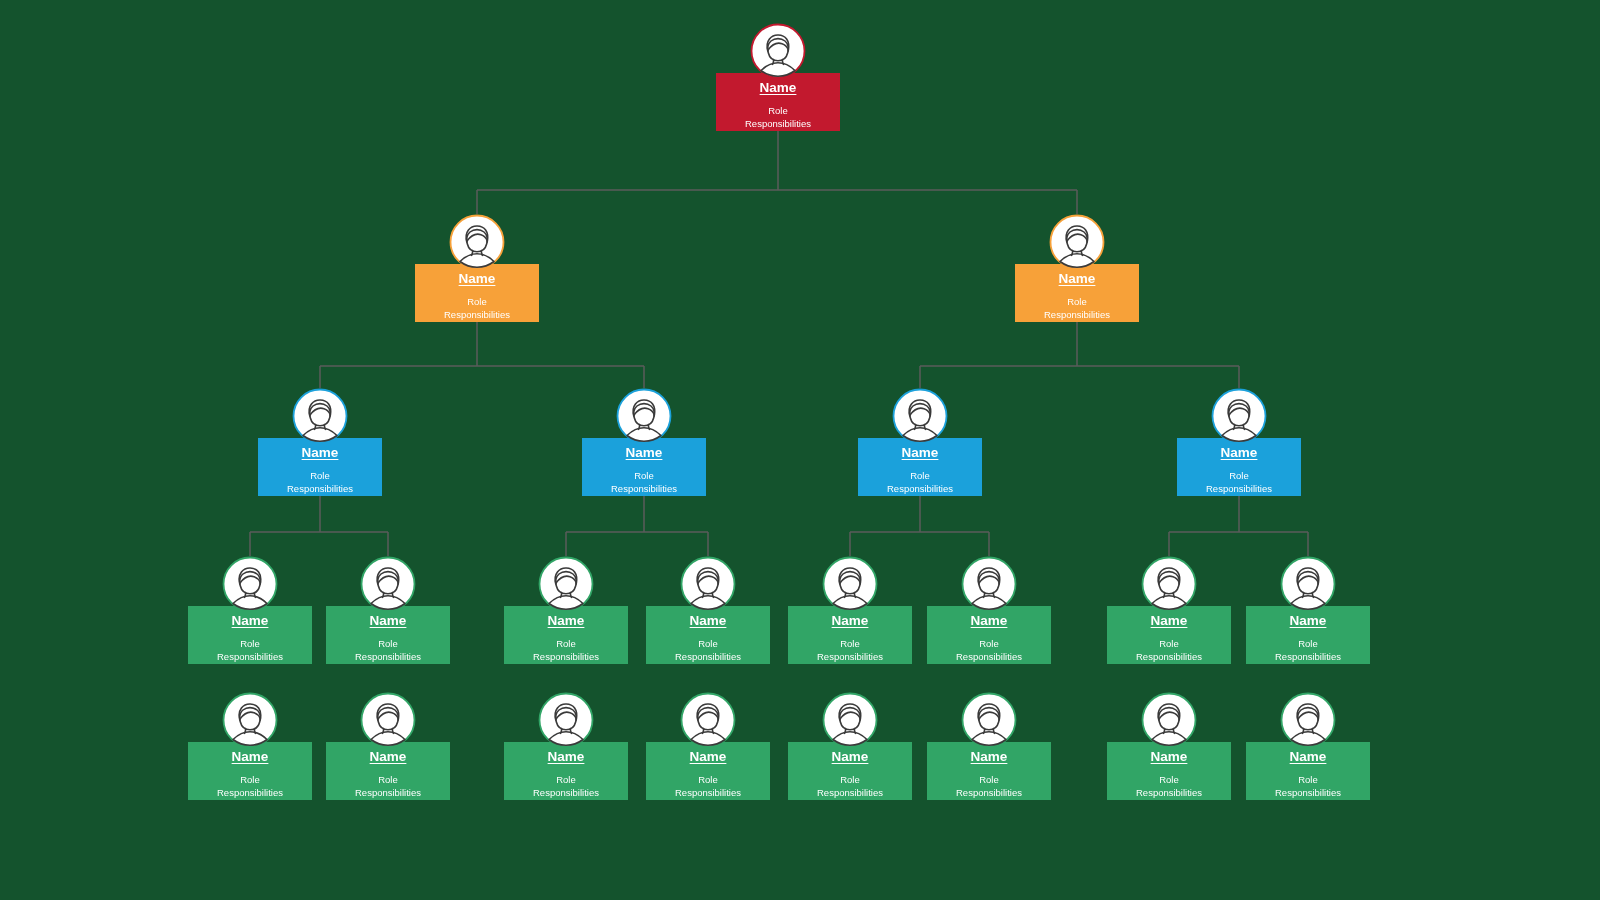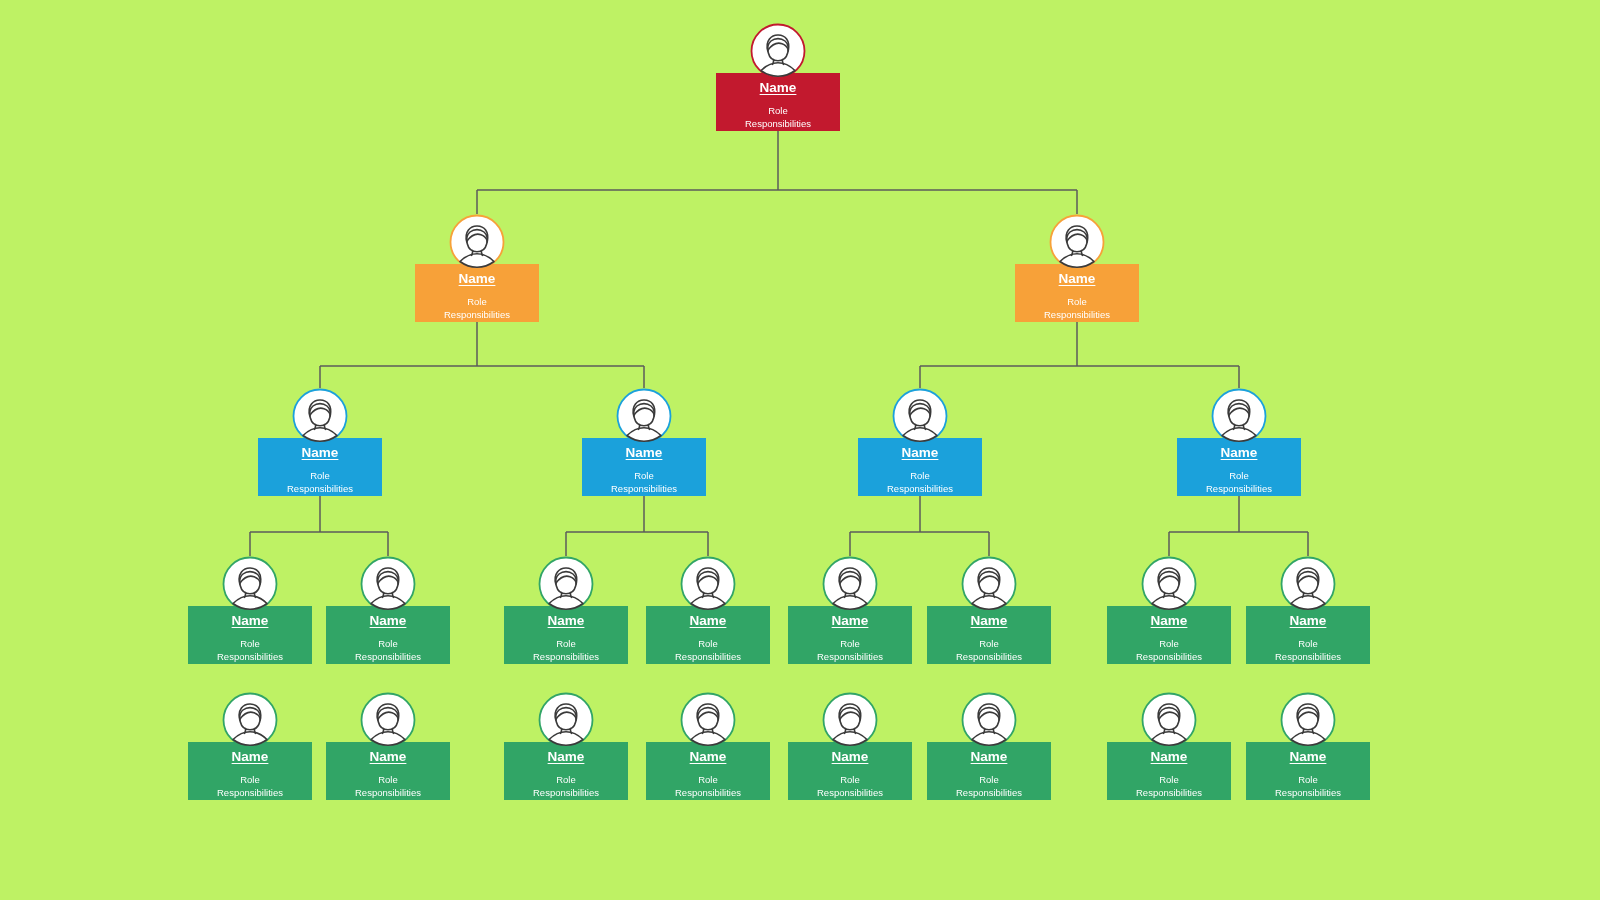--- a/index.html
+++ b/index.html
@@ -6,21 +6,21 @@
     margin: 0;
     padding: 0;
     background: #ffffff;
     font-family: "Liberation Sans", "DejaVu Sans", sans-serif;
   }
   .stage {
     position: relative;
     width: 1600px;
     height: 900px;
     overflow: hidden;
-    background: #bef264;
+    background: #14532d;
   }
   #connector-layer {
     position: absolute;
     left: 0; top: 0;
     width: 1600px; height: 900px;
     pointer-events: none;
   }
   .node {
     position: absolute;
     width: 124px;

